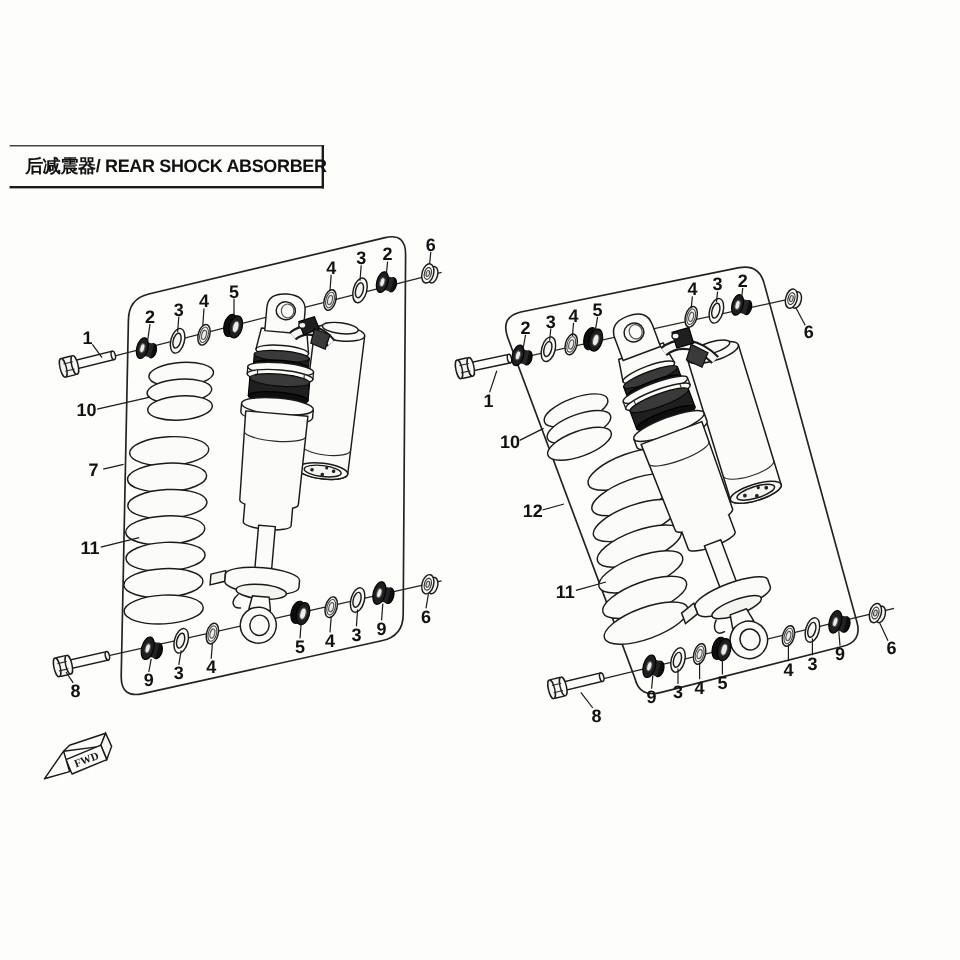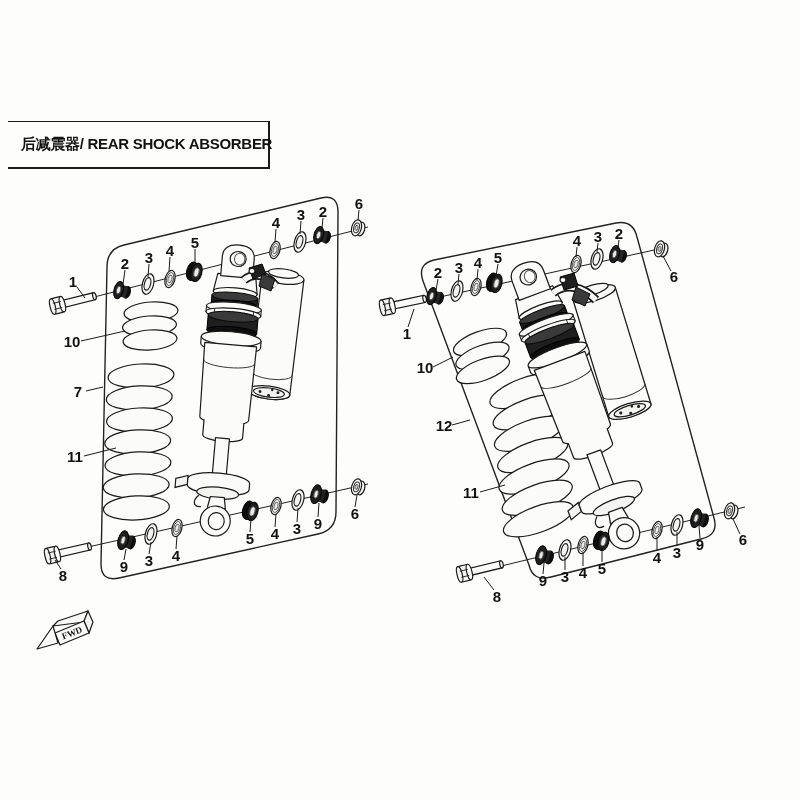--- a/index.html
+++ b/index.html
@@ -1,18 +1,18 @@
 <!DOCTYPE html>
 <html><head>
 <meta charset="utf-8">
 <style>
   html,body{margin:0;padding:0;background:#fff;}
   .page{position:relative;width:800px;height:800px;background:#fdfdfc;overflow:hidden;
         font-family:"Liberation Sans", sans-serif;}
-  .title-box{position:absolute;left:8px;top:121px;width:262px;height:48px;
+  .title-box{position:absolute;left:8px;top:121px;width:262px;height:36px;
     border-top:1.5px solid #1a1a1a;border-right:2px solid #1a1a1a;border-bottom:2px solid #1a1a1a;
     display:flex;align-items:center;box-sizing:border-box;padding-left:13px;
     font-size:15px;font-weight:bold;color:#111;letter-spacing:-0.3px;white-space:nowrap;}
   svg{position:absolute;left:0;top:0;}
   svg .ln{stroke:#1a1a1a;fill:none;stroke-width:1.2;stroke-linejoin:round;stroke-linecap:round;}
   svg .thin{stroke:#2a2a2a;fill:none;stroke-width:0.9;}
   svg .w{fill:#fbfbf9;stroke:#1a1a1a;stroke-width:1.2;stroke-linejoin:round;}
   svg .w2{fill:#f4f4f1;stroke:#1a1a1a;stroke-width:1.2;}
   svg .dk{fill:#1f1f1f;stroke:#000;stroke-width:1;}
   svg .dk2{fill:#3a3a3a;stroke:#0a0a0a;stroke-width:1;}

